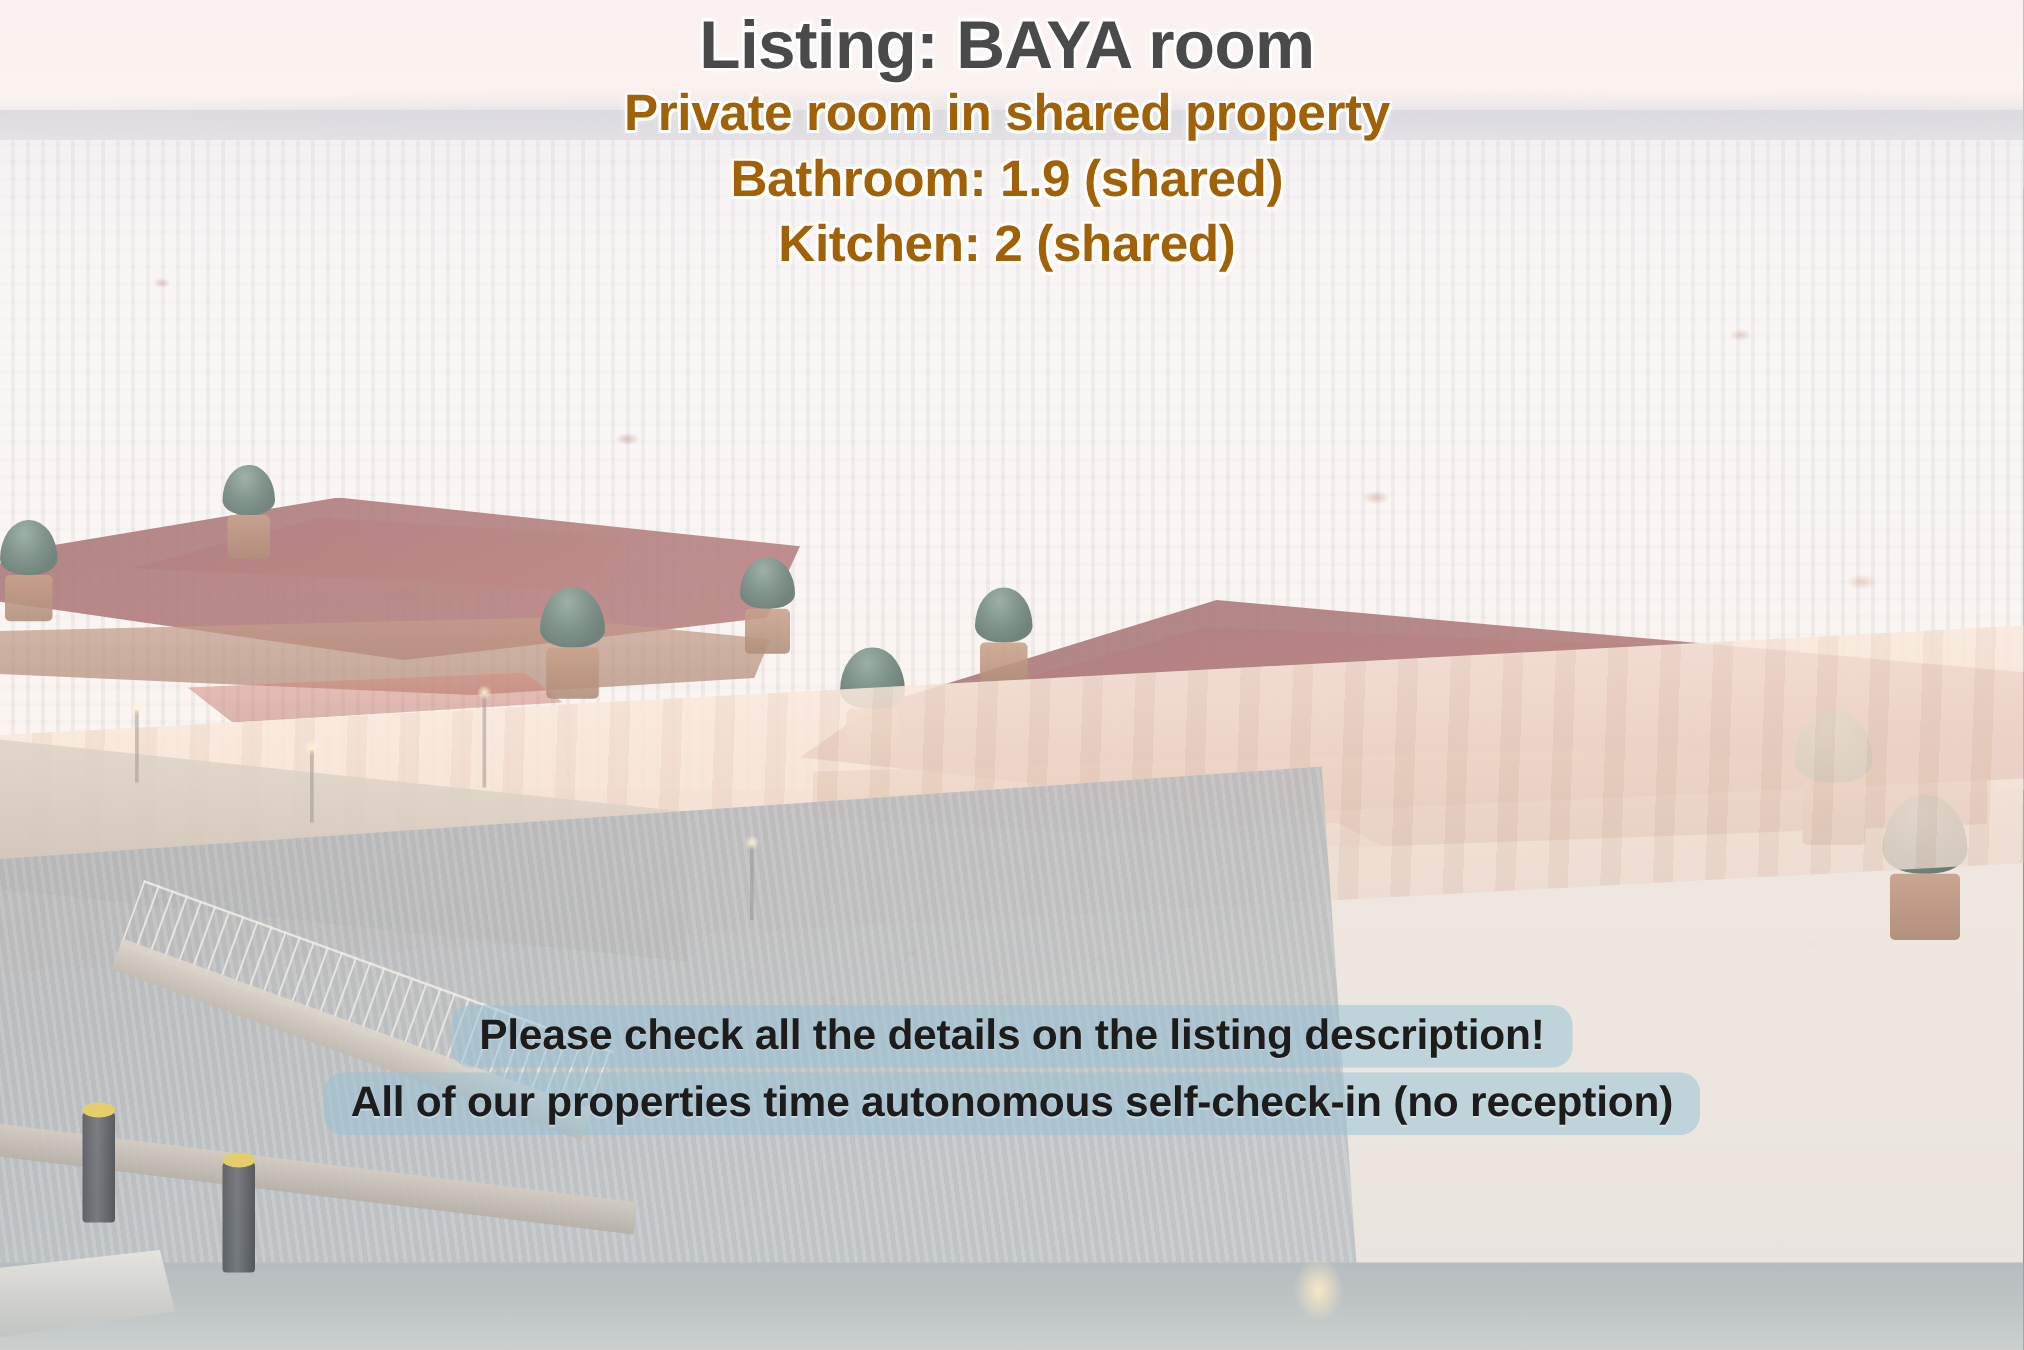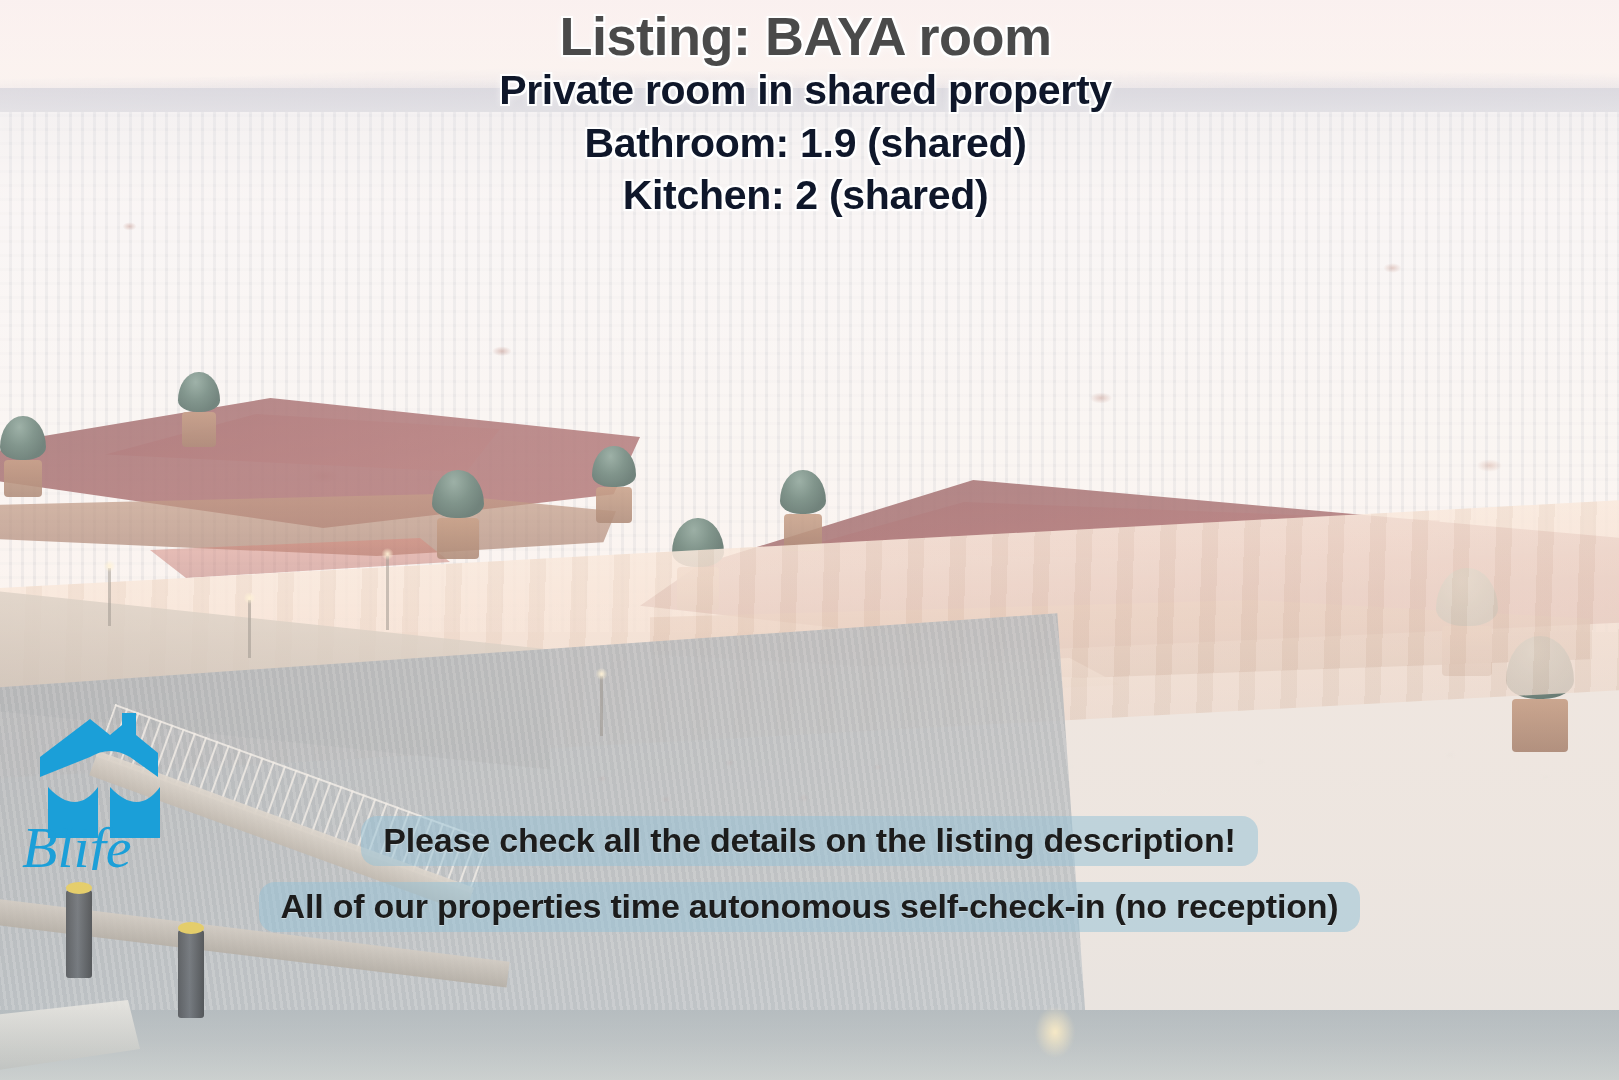--- a/index.html
+++ b/index.html
@@ -267,40 +267,40 @@
     letter-spacing:-.5px;
     text-shadow:
       -2px -2px 0 rgba(255,255,255,.95),
        2px -2px 0 rgba(255,255,255,.95),
       -2px  2px 0 rgba(255,255,255,.95),
        2px  2px 0 rgba(255,255,255,.95),
        0 0 10px rgba(255,255,255,.9);
   }
   .subline{
     font-size:41px;font-weight:bold;line-height:1.28;
-    color:#0f172a;
+    color:#a16207;
     letter-spacing:-.3px;
     text-shadow:
       -2px -2px 0 rgba(255,255,255,.95),
        2px -2px 0 rgba(255,255,255,.95),
       -2px  2px 0 rgba(255,255,255,.95),
        2px  2px 0 rgba(255,255,255,.95),
        0 0 8px rgba(255,255,255,.85);
   }
 
   
   .notice{
     position:absolute;left:0;top:800px;width:1619px;
     text-align:center;
     pointer-events:none;
   }
   .notice .nline{
     display:block;
     line-height:1.0;
-    margin:16px;
+    margin:4px;
   }
   .notice .nline span{
     display:inline-block;
     background:rgba(150,193,214,.52);
     border-radius:16px;
     padding:7px 22px 9px 22px;
     font-size:34px;font-weight:bold;
     color:#1c1c1c;
     letter-spacing:-.2px;
     text-shadow:0 1px 0 rgba(255,255,255,.35);
@@ -394,30 +394,20 @@
     <div class="lamp" style="left:386px;top:556px;height:74px;">
         <div class="bulb"></div>
       </div>
     <div class="lamp" style="left:600px;top:676px;height:60px;">
         <div class="bulb"></div>
       </div>
 
     <div class="haze"></div>
   </div>
 
-  <div class="logo">
-    <svg viewBox="0 0 175 165">
-      <g>
-        <path d="M22 72 L22 52 L72 14 L92 30 L104 20 L104 8 L118 8 L118 30 L140 48 L140 72 L112 52 Q92 40 72 52 Z" fill="#1B9FD8"></path>
-        <path d="M30 82 L30 133 L80 133 L80 82 Q58 112 30 82 Z" fill="#1B9FD8"></path>
-        <path d="M92 82 L92 133 L142 133 L142 82 Q120 112 92 82 Z" fill="#1B9FD8"></path>
-      </g>
-      <text x="4" y="162" font-family="'Liberation Serif', serif" font-style="italic" font-size="58" fill="#1B9FD8">Blife</text>
-    </svg>
-  </div>
 
   <div class="header">
     <div class="title">Listing: BAYA room</div>
     <div class="subline">Private  room in shared property</div>
     <div class="subline">Bathroom: 1.9 (shared)</div>
     <div class="subline">Kitchen: 2 (shared)</div>
   </div>
 
   <div class="notice">
     <div class="nline">

